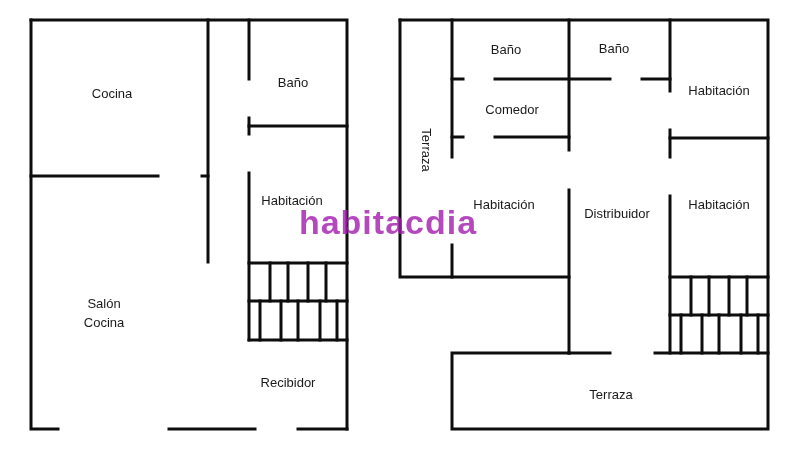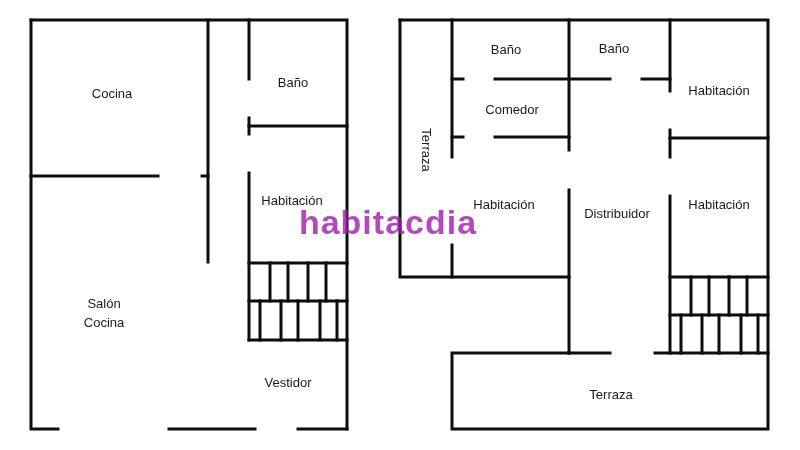--- a/index.html
+++ b/index.html
@@ -63,21 +63,21 @@
 
 <div class="watermark">habitacdia</div>
 
 <div class="label" style="left:112px;top:93px">Cocina</div>
 <div class="label" style="left:293px;top:82px">Baño</div>
 <div class="label" style="left:292px;top:200px">Habitación</div>
 <div class="label label-multi" style="left:104px;top:313px">
   <span>Salón</span>
   <span>Cocina</span>
 </div>
-<div class="label" style="left:288px;top:382px">Vestidor</div>
+<div class="label" style="left:288px;top:382px">Recibidor</div>
 
 <div class="label" style="left:506px;top:49px">Baño</div>
 <div class="label" style="left:614px;top:48px">Baño</div>
 <div class="label" style="left:512px;top:109px">Comedor</div>
 <div class="label" style="left:719px;top:90px">Habitación</div>
 <div class="label vertical" style="left:426px;top:150px">Terraza</div>
 <div class="label" style="left:504px;top:204px">Habitación</div>
 <div class="label" style="left:617px;top:213px">Distribuidor</div>
 <div class="label" style="left:719px;top:204px">Habitación</div>
 <div class="label" style="left:611px;top:394px">Terraza</div>

